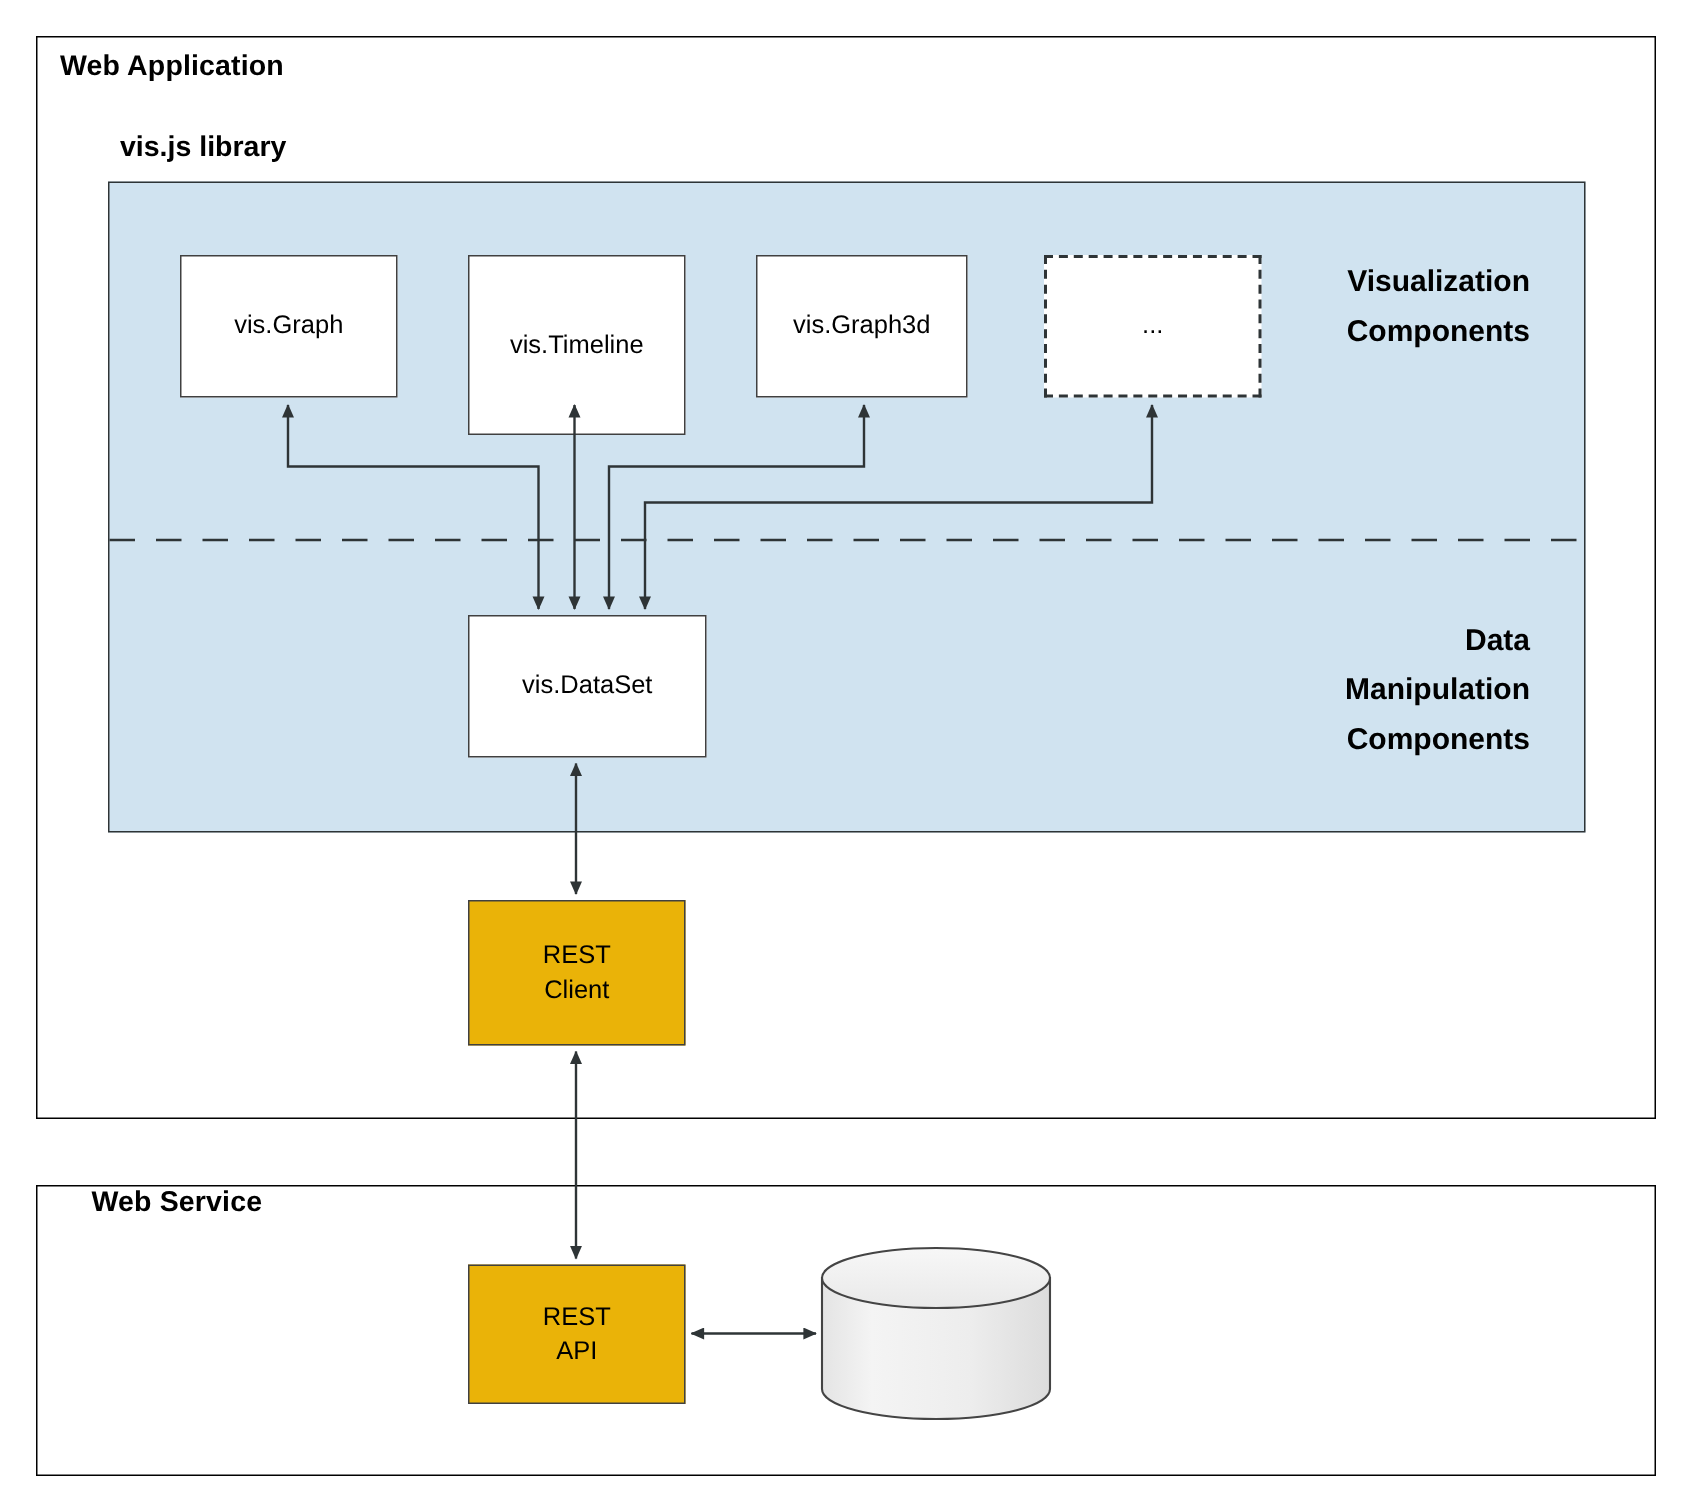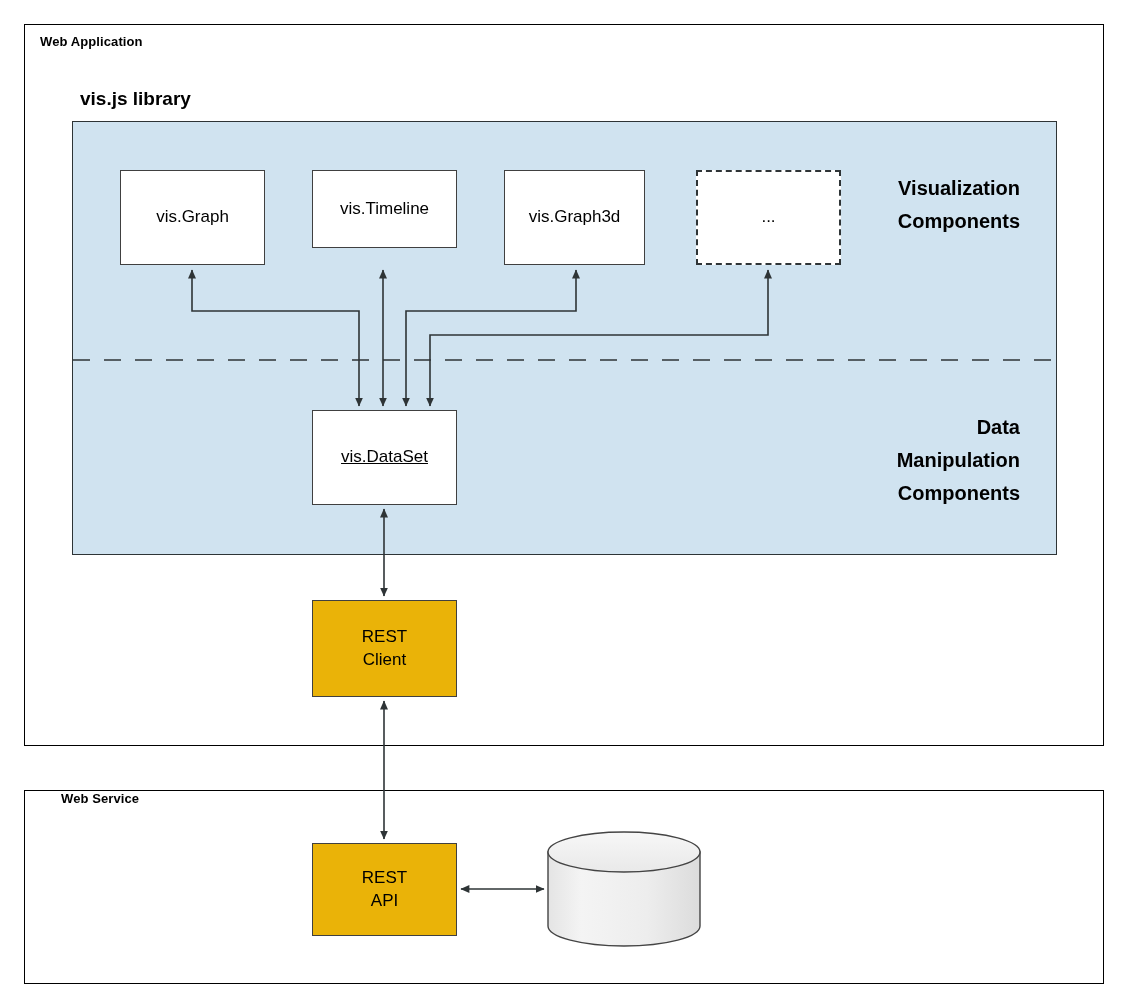--- a/index.html
+++ b/index.html
@@ -30,21 +30,21 @@
 
   .panel {
     position: absolute;
     border: 1px solid #000000;
     background: #ffffff;
     box-sizing: border-box;
   }
   .panel-title {
     position: absolute;
     font-weight: bold;
-    font-size: 13px;
+    font-size: 19px;
     letter-spacing: 0.1px;
     white-space: nowrap;
   }
   .sub-title {
     position: absolute;
     font-weight: bold;
     font-size: 19px;
     white-space: nowrap;
   }
 
@@ -106,27 +106,27 @@
 
   <div class="region-label" style="left:817px; top:172px; width:203px;">Visualization
 Components</div>
 
   <div class="region-label" style="left:817px; top:411px; width:203px;">Data
 Manipulation
 Components</div>
 
   <div class="node" style="left:120px; top:170px; width:145px; height:95px;">vis.Graph</div>
 
-  <div class="node" style="left:312px; top:170px; width:145px; height:78px;">vis.Timeline</div>
+  <div class="node" style="left:312px; top:170px; width:145px; height:120px;">vis.Timeline</div>
 
   <div class="node" style="left:504px; top:170px; width:141px; height:95px;">vis.Graph3d</div>
 
   <div class="node dashed" style="left:696px; top:170px; width:145px; height:95px;">...</div>
 
-  <div class="node" style="left:312px; top:410px; width:145px; height:95px;text-decoration:underline;">vis.DataSet</div>
+  <div class="node" style="left:312px; top:410px; width:159px; height:95px;">vis.DataSet</div>
 
   <div class="node gray" style="left:312px; top:600px; width:145px; height:97px; white-space:pre-line;">REST
 Client</div>
 
   <div class="panel" style="left:24px; top:790px; width:1080px; height:194px;"></div>
   <div class="panel-title" style="left:40px; top:791px;margin-left:21px;">Web Service</div>
 
   <div class="node gray" style="left:312px; top:843px; width:145px; height:93px; white-space:pre-line;">REST
 API</div>
 

